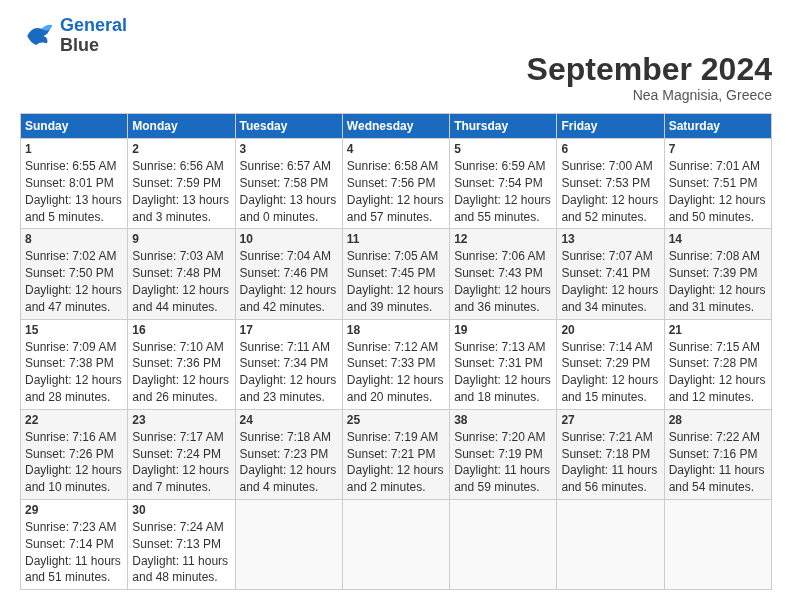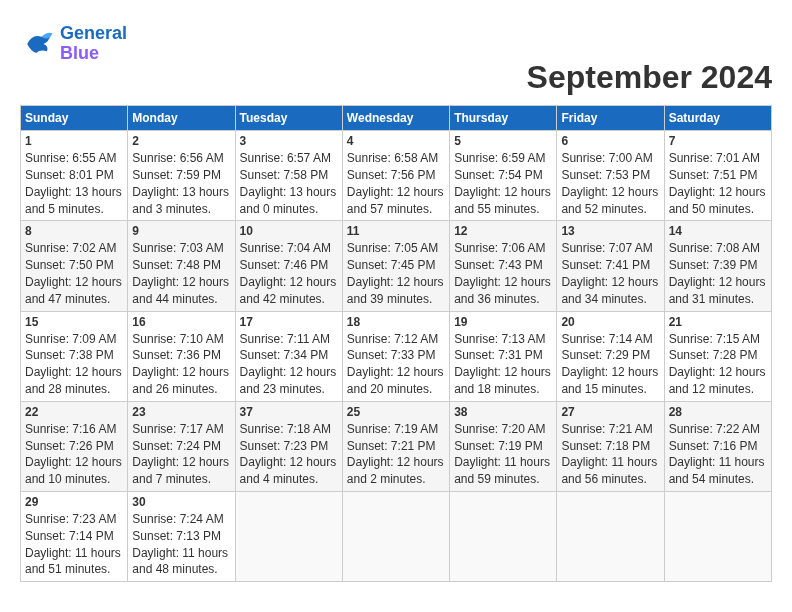--- a/index.html
+++ b/index.html
@@ -6,21 +6,21 @@
     body {
       font-family: Arial, sans-serif;
       background: #fff;
       width: 792px;
       height: 612px;
       overflow: hidden;
     }
     .page {
       width: 792px;
       height: 612px;
-      padding: 24px 20px;
+      padding: 16px 20px;
       background: #fff;
     }
     .header {
       display: flex;
       justify-content: space-between;
       align-items: flex-start;
       margin-bottom: 10px;
     }
     .logo {
       display: flex;
@@ -103,25 +103,26 @@
 
 <div class="page">
   <div class="header">
     <div class="logo">
       <svg class="logo-bird" viewBox="0 0 40 40" xmlns="http://www.w3.org/2000/svg">
         <path d="M8,20 Q14,8 24,12 Q30,14 34,10 Q32,18 26,20 Q32,22 30,28 Q22,26 18,30 Q12,28 8,20Z" fill="#1a6bbf"></path>
         <path d="M24,12 Q30,6 36,8 Q34,14 28,14 Z" fill="#4da6ff"></path>
       </svg>
       <div class="logo-text">
         <div><span>General</span></div>
-        <div><span style="color:#8b5cf6;">Blue</span></div>
+        <div><span style="color:#404040;">Blue</span></div>
       </div>
     </div>
     <div class="title-block">
       <div class="month-title">September 2024</div>
+      <div class="location">Nea Magnisia, Greece</div>
     </div>
   </div>
 
   <table class="calendar">
     <thead>
       <tr>
         <th>Sunday</th>
         <th>Monday</th>
         <th>Tuesday</th>
         <th>Wednesday</th>
@@ -316,21 +317,21 @@
       </td>
           <td>
         <span class="day-num">23</span>
         <div class="day-info">
           Sunrise: 7:17 AM<br>
           Sunset: 7:24 PM<br>
           Daylight: 12 hours and 7 minutes.
         </div>
       </td>
           <td>
-        <span class="day-num">37</span>
+        <span class="day-num">24</span>
         <div class="day-info">
           Sunrise: 7:18 AM<br>
           Sunset: 7:23 PM<br>
           Daylight: 12 hours and 4 minutes.
         </div>
       </td>
           <td>
         <span class="day-num">25</span>
         <div class="day-info">
           Sunrise: 7:19 AM<br>

